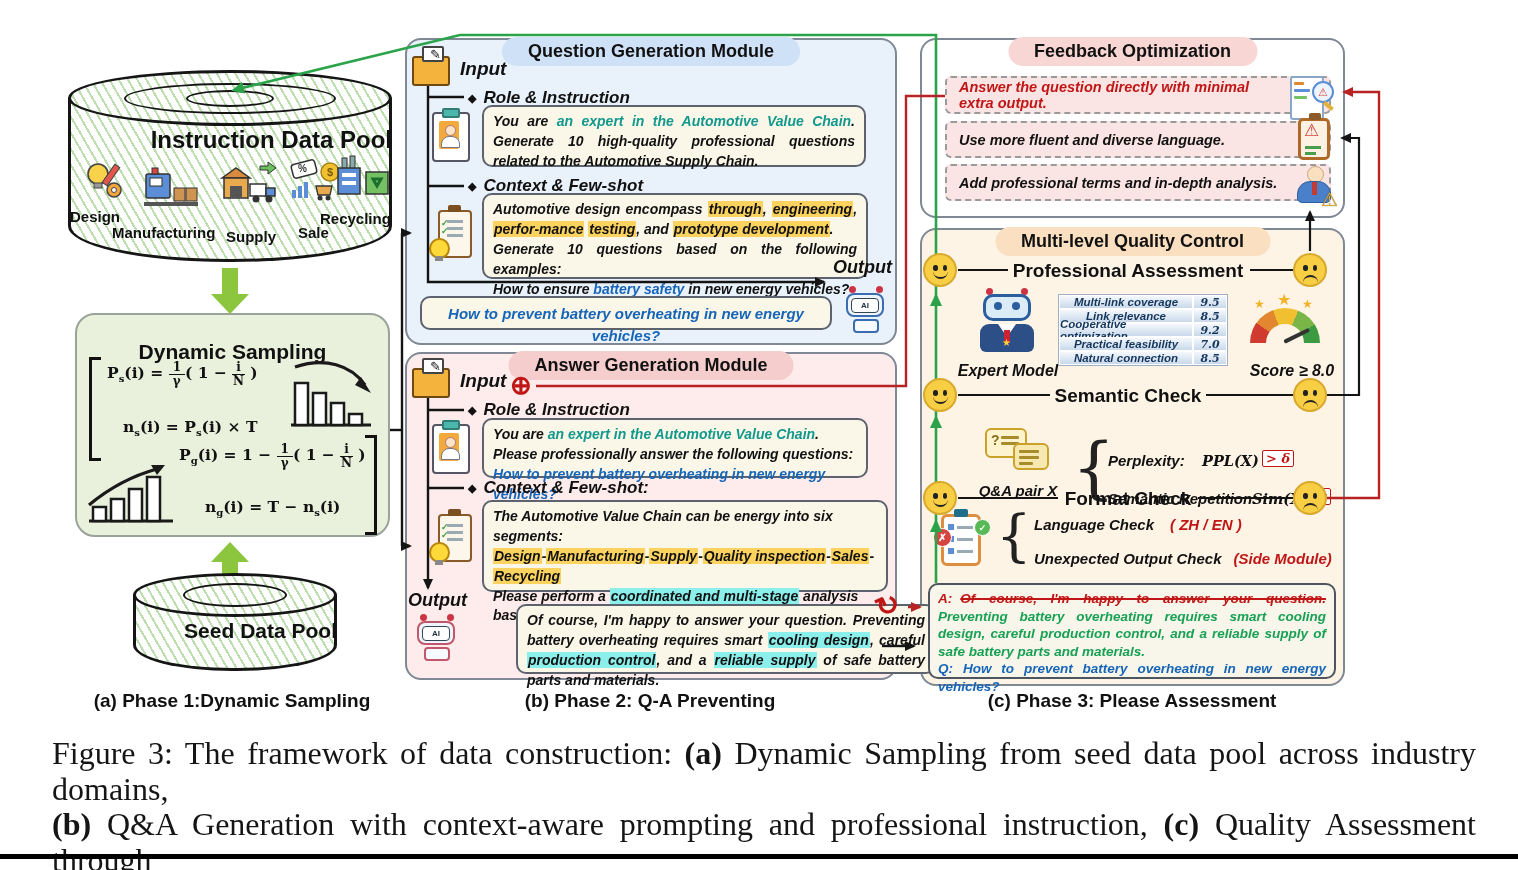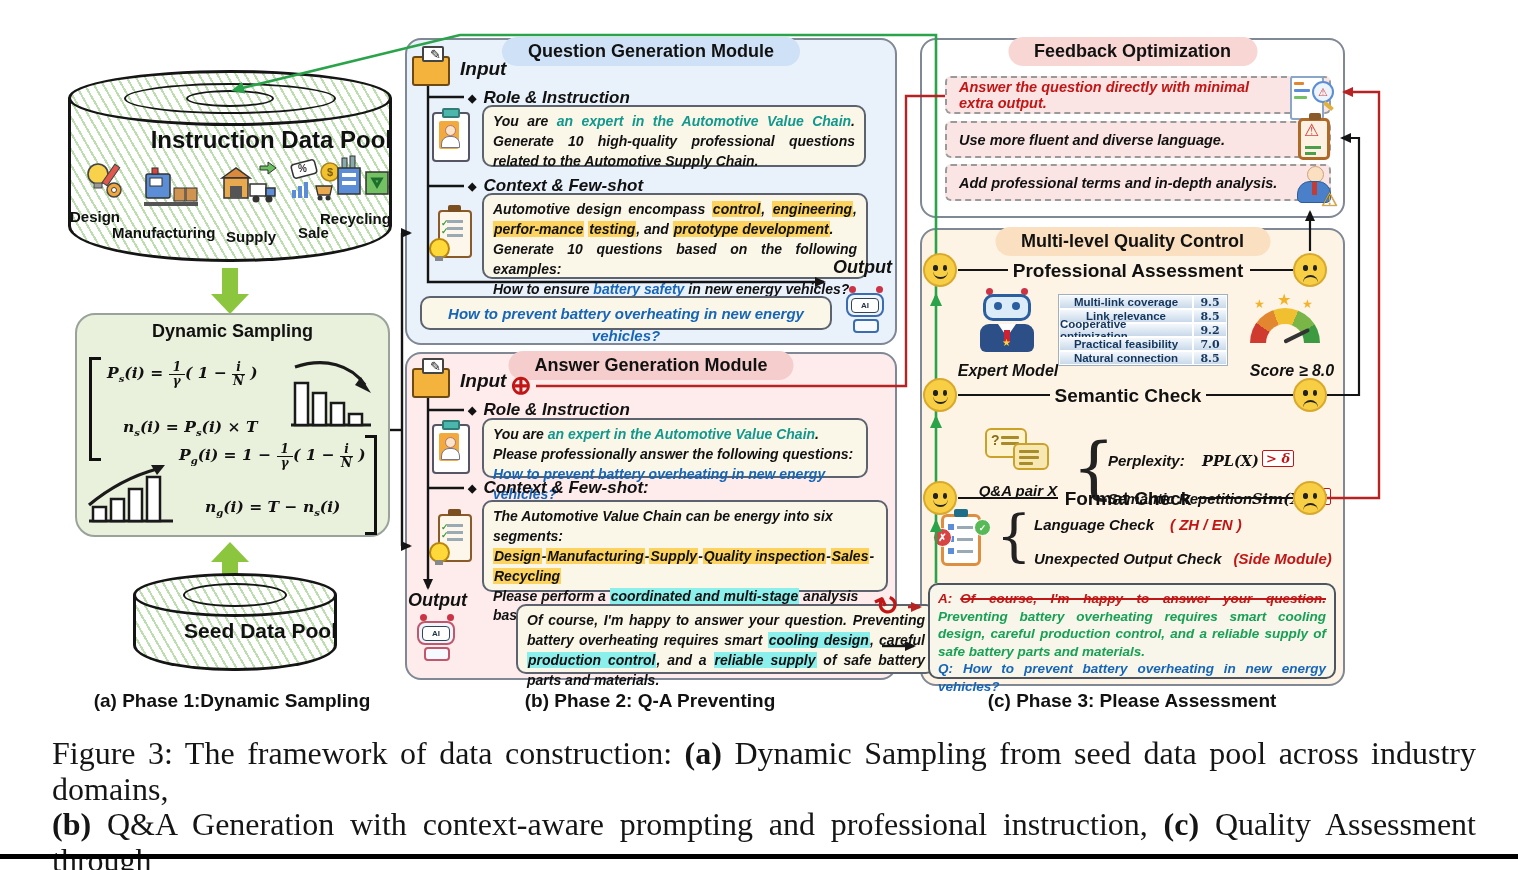--- a/index.html
+++ b/index.html
@@ -26,41 +26,41 @@
   .cylbody{position:absolute;border-left:3px solid #151515;border-right:3px solid #151515;border-bottom:3px solid #151515;box-sizing:border-box;z-index:1;}
   .pooltitle{position:absolute;width:100%;text-align:right;font-family:Liberation Sans, sans-serif;font-weight:700;z-index:4;}
   .domlabel{position:absolute;font-weight:700;font-size:15px;z-index:5;white-space:nowrap;}
   .domicon{position:absolute;z-index:4;}
   
   .garr{position:absolute;width:38px;z-index:2;}
   .garr .shaft{position:absolute;left:11px;width:16px;background:#8cc63e;}
   .garr .headD{position:absolute;left:0;width:0;height:0;border-left:19px solid transparent;border-right:19px solid transparent;border-top:20px solid #8cc63e;}
   .garr .headU{position:absolute;left:0;width:0;height:0;border-left:19px solid transparent;border-right:19px solid transparent;border-bottom:20px solid #8cc63e;}
   
-  .fx{position:absolute;font-family:"DejaVu Serif",serif;font-weight:700;font-style:italic;font-size:15.5px;white-space:nowrap;z-index:2;}
+  .fx{position:absolute;font-family:"DejaVu Serif",serif;font-weight:700;font-size:15.5px;white-space:nowrap;z-index:2;}
   .fx sub{font-size:10px;}
   .frac{display:inline-block;vertical-align:middle;text-align:center;font-size:12px;line-height:1.05;}
   .frac .fn{display:block;border-bottom:1.5px solid #111;padding:0 4px;}
   .frac .fd{display:block;}
   .brakL,.brakR{position:absolute;width:12px;box-sizing:border-box;z-index:2;}
   .brakL{border-left:3px solid #111;border-top:3px solid #111;border-bottom:3px solid #111;}
   .brakR{border-right:3px solid #111;border-top:3px solid #111;border-bottom:3px solid #111;}
   
   .face{position:absolute;width:34px;height:34px;border-radius:50%;background:#f8ce45;border:2px solid #d8a92c;box-sizing:border-box;z-index:7;}
   .face .e{position:absolute;width:4.5px;height:5.5px;background:#222;border-radius:50%;top:10px;}
   .face .e.l{left:8px;}.face .e.r{right:8px;}
   .face .m{position:absolute;left:8px;width:15px;height:8px;box-sizing:border-box;}
   .face.happy .m{top:16px;border-bottom:2.5px solid #222;border-radius:0 0 9px 9px;}
   .face.sad .m{top:20px;border-top:2.5px solid #222;border-radius:9px 9px 0 0;}
   
   .fitem{position:absolute;border:2px dashed #9a9a9a;border-radius:6px;background:#fbe5e4;font-weight:700;font-style:italic;font-size:14.5px;display:flex;align-items:center;padding:0 48px 0 12px;box-sizing:border-box;z-index:2;}
   
   .qtable{position:absolute;border:1.5px solid #9fb0c2;z-index:2;}
   .qrow{display:flex;height:14px;}
-  .qlab,.qval{background:linear-gradient(#f4f8fc,#c9d9ea);border:1px solid #fff;display:flex;align-items:center;justify-content:center;font-weight:700;font-size:11.5px;color:#14365c;box-sizing:border-box;}
+  .qlab,.qval{background:linear-gradient(#f4f8fc,#c9d9ea);border:1px solid #fff;display:flex;align-items:center;justify-content:center;font-weight:700;font-style:italic;font-size:11.5px;color:#14365c;box-sizing:border-box;}
   .qlab{width:134px;}
   .qval{width:34px;font-family:"DejaVu Serif",serif;font-size:11px;}
   .condbox{display:inline-block;border:1.6px solid #c11616;color:#c11616;padding:0 3px;font-family:"DejaVu Serif",serif;font-weight:700;font-style:italic;font-size:13px;border-radius:2px;background:#fff;}
   .mser{font-family:"DejaVu Serif",serif;font-weight:700;font-style:italic;font-size:14.5px;}
   .brace{position:absolute;font-family:"DejaVu Serif",serif;color:#222;line-height:1;z-index:2;font-weight:400;}
   .mqclabel{position:absolute;font-weight:700;font-style:italic;font-size:15px;white-space:nowrap;z-index:2;}
   .mqchead{position:absolute;transform:translateX(-50%);font-weight:700;font-size:19px;white-space:nowrap;z-index:6;}
   
   .folder{position:absolute;width:40px;height:36px;z-index:3;}
   .folder .back{position:absolute;left:0;top:6px;width:34px;height:26px;background:#f3b33c;border:2px solid #6e4a12;border-radius:3px;}
@@ -195,21 +195,21 @@
     <div class="domlabel" style="left:230px;top:154px;">Sale</div>
     <div class="domlabel" style="left:252px;top:140px;">Recycling</div>
   </div>
 
   <div class="garr" style="left:211px;top:268px;height:46px;">
     <div class="shaft" style="top:0;height:27px;"></div>
     <div class="headD" style="top:26px;"></div>
   </div>
 
   <div class="panel" style="left:75px;top:313px;width:315px;height:224px;background:#e9f1dc;border-color:#9aa39a;border-radius:20px;">
-    <div class="abs b" style="left:0;top:6px;width:100%;text-align:center;font-size:18px;">Dynamic Sampling</div>
+    <div class="abs b" style="left:0;top:25px;width:100%;text-align:center;font-size:21px;">Dynamic Sampling</div>
     <div class="brakL" style="left:12px;top:42px;height:104px;"></div>
     <span class="fx" style="left:30px;top:46px;">
       <span>P</span><sub>s</sub><span>(i) = </span><span class="frac"><span class="fn">1</span><span class="fd">γ</span></span><span>( 1 − </span><span class="frac"><span class="fn">i</span><span class="fd">N</span></span><span> )</span>
     </span>
     <span class="fx" style="left:46px;top:102px;">
       <span>n</span><sub>s</sub><span>(i) = P</span><sub>s</sub><span>(i) × T</span>
     </span>
     <svg class="abs" style="left:210px;top:42px;" width="88" height="74" viewBox="0 0 88 74">
       <path d="M4,68 H84" stroke="#1a1a1a" stroke-width="3" fill="none"></path>
       <rect x="8" y="26" width="13" height="42" fill="#fff" stroke="#1a1a1a" stroke-width="2.5"></rect>
@@ -275,21 +275,21 @@
       <div class="clip"></div>
     <div class="ln" style="top:12px;"></div>
       <div class="ln" style="top:19px;"></div>
       <div class="ln" style="top:26px;"></div>
     <div class="ck" style="top:11px;">✓</div>
       <div class="ck" style="top:19px;">✓</div>
     <div class="bulb"></div>
       <div class="bbase"></div>
   </div>
   <div class="crea" style="left:482px;top:193px;width:386px;height:86px;">
-    <span>Automotive design encompass </span><span class="hlY">control</span><span>, </span><span class="hlY">engineering</span><span>, </span><span class="hlY">perfor-mance</span><span> </span><span class="hlY">testing</span><span>, and </span><span class="hlY">prototype development</span><span>.</span><br>
+    <span>Automotive design encompass </span><span class="hlY">through</span><span>, </span><span class="hlY">engineering</span><span>, </span><span class="hlY">perfor-mance</span><span> </span><span class="hlY">testing</span><span>, and </span><span class="hlY">prototype development</span><span>.</span><br>
     <span>Generate 10 questions based on the following examples:</span><br>
     <span>How to ensure </span><span class="blue">battery safety</span><span> in new energy vehicles?</span>
   </div>
   <div class="iolabel" style="left:833px;top:257px;font-size:18px;">Output</div>
   <div class="robot" style="left:843px;top:286px;">
     <div class="ant" style="left:6px;"></div>
       <div class="ant" style="right:6px;"></div>
     <div class="head"></div>
       <div class="visor">AI</div>
       <div class="body"></div>

